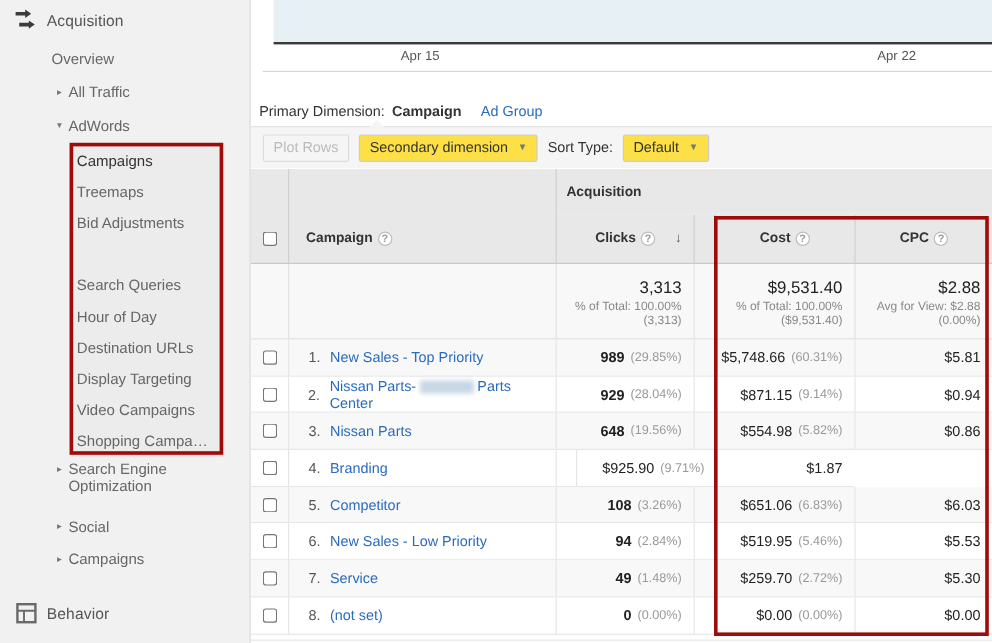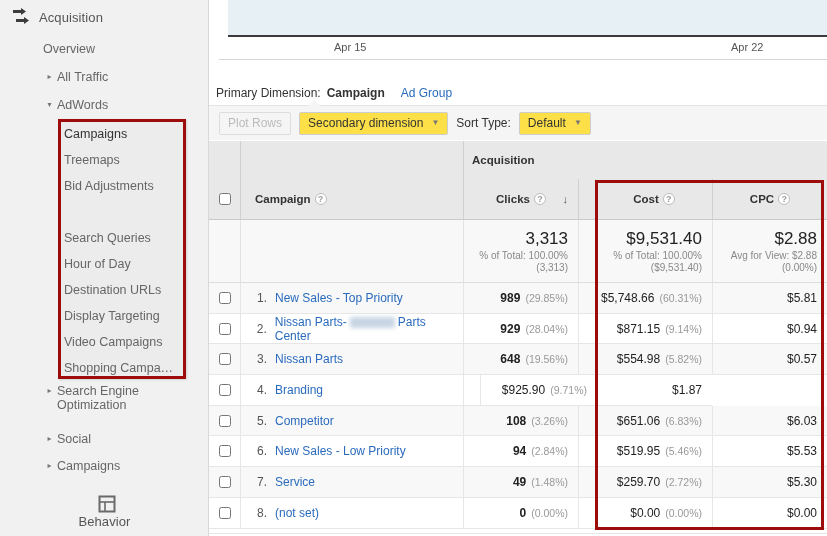--- a/index.html
+++ b/index.html
@@ -184,21 +184,21 @@
   
   #totals { height: 63px; background: #f8f8f8; }
   .tot-cell {
     display: flex; flex-direction: column;
     align-items: flex-end; justify-content: center;
     padding: 0 10px 0 6px;
     border-left: 1px solid #e2e2e2;
     border-bottom: 1px solid #dddddd;
     background: #f8f8f8;
   }
-  .tot-cell .big { font-size: 17px; color: #222; line-height: 22px; }
+  .tot-cell .big { font-size: 14px; color: #222; line-height: 22px; }
   .tot-cell .sub { font-size: 10px; color: #888; line-height: 12px; text-align: right; }
   .tot-plain { border-bottom: 1px solid #dddddd; background:#f8f8f8; }
   .tot-plain.b-left { border-left: 1px solid #e2e2e2; }
 
   
   .drow { height: 30.7px; }
   .drow .cell { border-bottom: 1px solid #e6e6e6; display: flex; align-items: center; }
   .drow.odd  .cell { background: #f8f8f8; }
   .drow.even .cell { background: #ffffff; }
   .cell.b-left { border-left: 1px solid #e6e6e6; }
@@ -295,21 +295,21 @@
     <div class="nav-item lvl2" style="top:426px;">
       <span class="caret">▸</span>
       <span>Social</span>
     </div>
 
     <div class="nav-item lvl2" style="top:453px;">
       <span class="caret">▸</span>
       <span>Campaigns</span>
     </div>
 
-    <div class="nav-section" style="top:494px;flex-direction:column;">
+    <div class="nav-section" style="top:494px;">
       <span class="sec-icon">
         <svg width="20" height="20" viewBox="0 0 20 20">
           <rect x="2.5" y="2.5" width="15" height="15" fill="none" stroke="#6a6a6a" stroke-width="2"></rect>
           <line x1="2.5" y1="8" x2="17.5" y2="8" stroke="#6a6a6a" stroke-width="1.6"></line>
           <line x1="8" y1="8" x2="8" y2="17.5" stroke="#6a6a6a" stroke-width="1.6"></line>
         </svg>
       </span>
       <span class="sec-label">Behavior</span>
     </div>
   </div>
@@ -453,21 +453,21 @@
             <div class="c-click cell cell-num b-left">
               <span class="v">648</span>
               <span class="pct">(19.56%)</span>
             </div>
             <div class="c-gap cell b-left"></div>
             <div class="c-cost cell cell-num cell-money b-left">
               <span class="v">$554.98</span>
               <span class="pct">(5.82%)</span>
             </div>
             <div class="c-cpc cell cell-num cell-money b-left">
-              <span class="v">$0.57</span>
+              <span class="v">$0.86</span>
             </div>
           </div>
           <div class="trow drow even">
             <div class="c-chk cell cell-chk">
               <input type="checkbox" style="">
             </div>
             <div class="c-camp cell cell-camp b-left">
               <span class="idx">4.</span>
               <a>Branding</a>
             </div>

